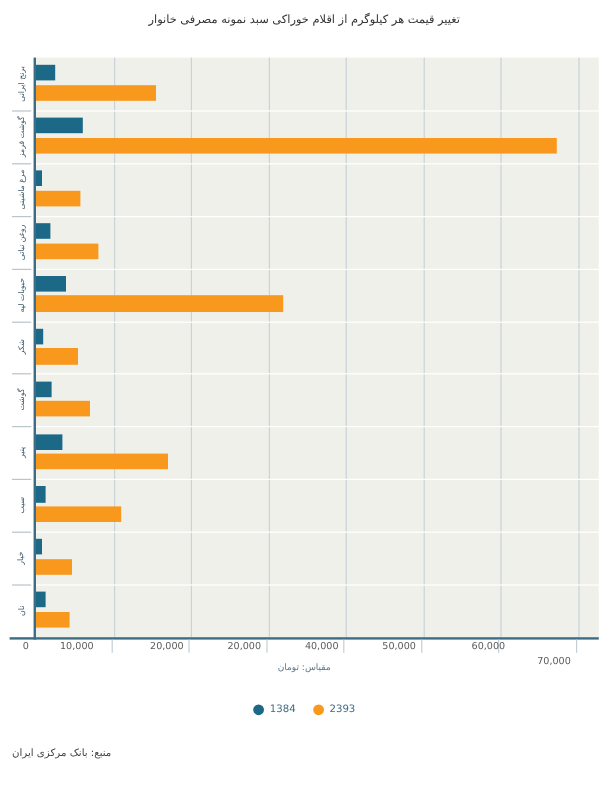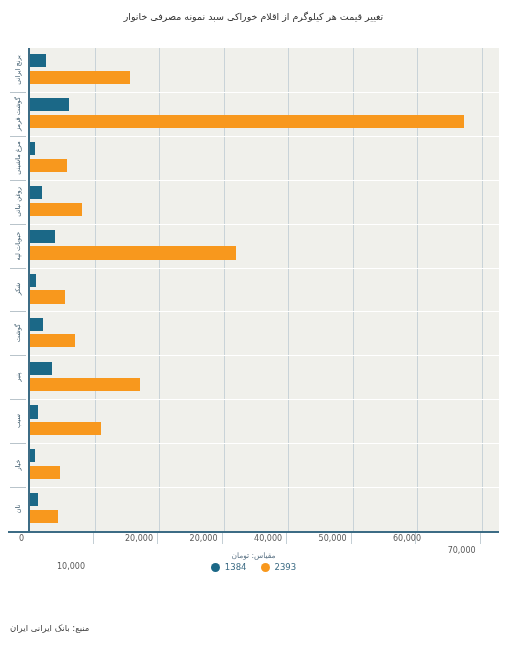--- a/index.html
+++ b/index.html
@@ -153,21 +153,21 @@
     width: 507px;
     text-align: center;
     font-size: 7.5px;
     color: #5d7486;
     direction: rtl;
   }
 
   
   .legend {
     position: absolute;
-    top: 562px;
+    top: 586px;
     left: 0;
     width: 507px;
     display: flex;
     justify-content: center;
     align-items: center;
     gap: 14px;
   }
   .legend-item {
     display: flex;
     align-items: center;
@@ -312,21 +312,21 @@
       </div>
     </div>
 
 </div>
 
 <div class="x-axis-left-stub"></div>
 <div class="x-axis"></div>
 <div id="x-ticks">
     <div class="xtick-label" style="left: 28px;">0</div>
     <div class="xtick" style="left: 92.5205px;"></div>
-    <div class="xtick-label" style="left: 89px; margin-top: 28px;">10,000</div>
+    <div class="xtick-label" style="left: 82px;">10,000</div>
     <div class="xtick" style="left: 157.041px;"></div>
     <div class="xtick-label" style="left: 157.041px;">20,000</div>
     <div class="xtick" style="left: 221.562px;"></div>
     <div class="xtick-label" style="left: 221.562px;">20,000</div>
     <div class="xtick" style="left: 286.082px;"></div>
     <div class="xtick-label" style="left: 286.082px;">40,000</div>
     <div class="xtick" style="left: 350.603px;"></div>
     <div class="xtick-label" style="left: 350.603px;">50,000</div>
     <div class="xtick" style="left: 415.123px;"></div>
     <div class="xtick-label" style="left: 425px;">60,000</div>
@@ -340,13 +340,13 @@
     <div class="legend-item">
       <span class="legend-dot" style="background: rgb(27, 104, 135);"></span>
       <span class="legend-text">1384</span>
     </div>
     <div class="legend-item">
       <span class="legend-dot" style="background: rgb(248, 152, 29);"></span>
       <span class="legend-text">2393</span>
     </div>
   </div>
 
-<div class="source-note">منبع: بانک ایرانی ایران</div>
+<div class="source-note">منبع: بانک مرکزی ایران</div>
 
 </body></html>

